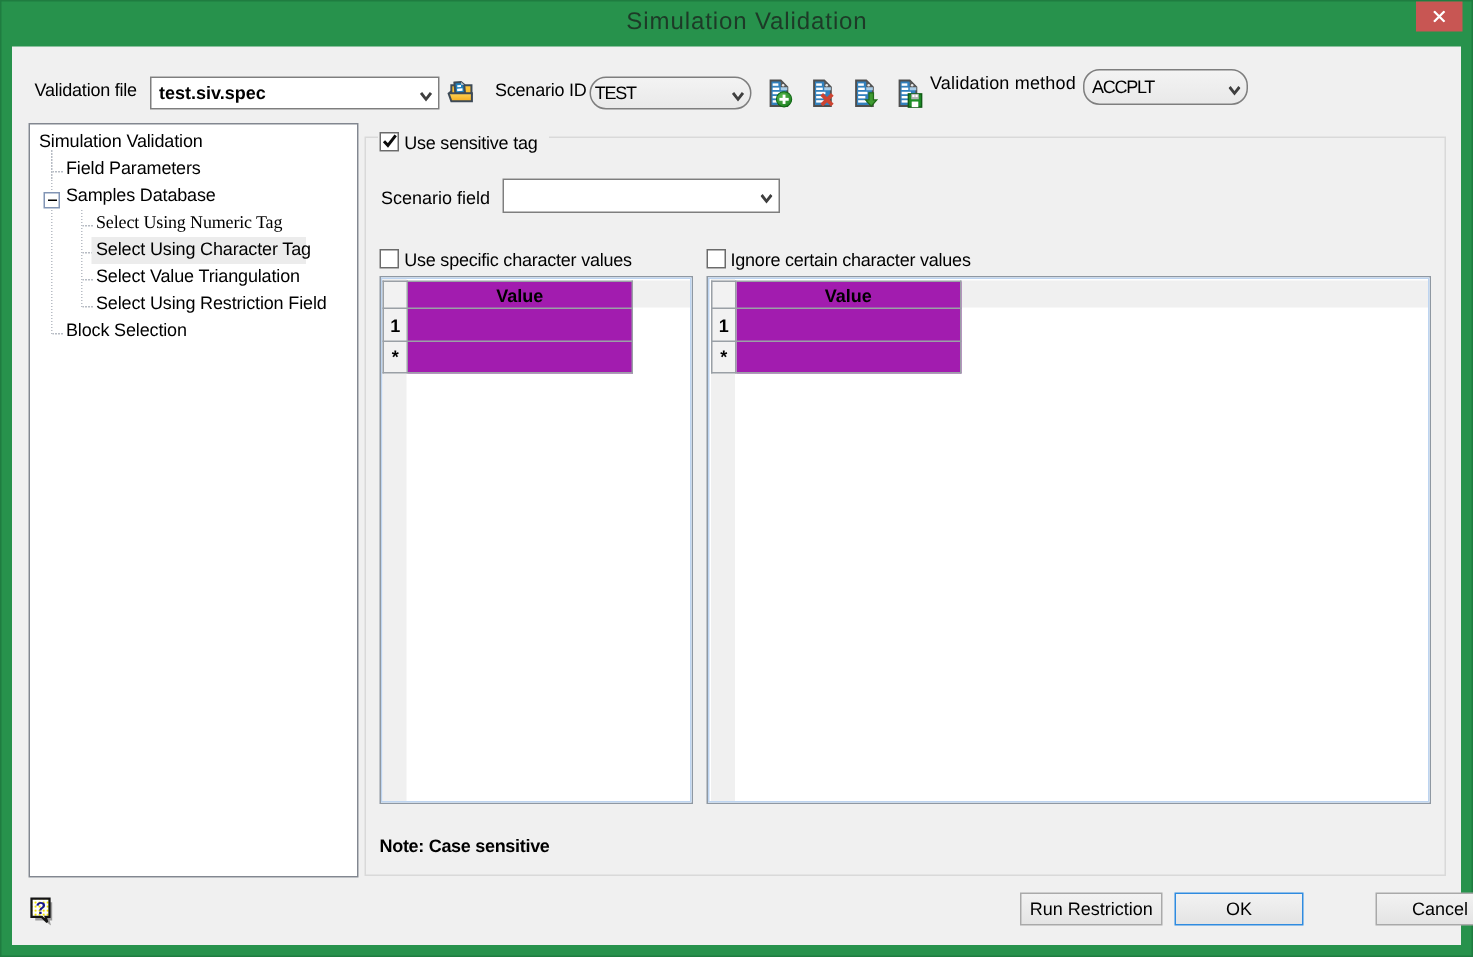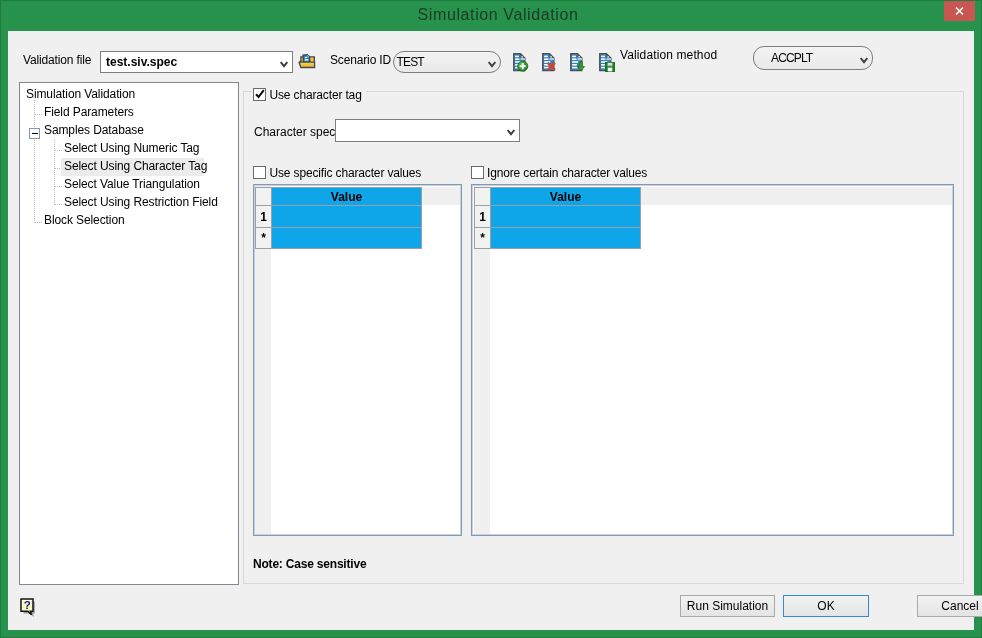--- a/index.html
+++ b/index.html
@@ -28,21 +28,21 @@
 #grp { position:absolute; left:243px; top:91px; width:721px; height:493px; border:1px solid #d9d9d9; }
 #grpcover { position:absolute; left:252px; top:90px; width:114px; height:3px; background:#f0f0f0; }
 
 .tblc { position:absolute; top:184px; height:352px; border:1px solid #8f98a2; }
 .inner2 { position:absolute; left:0; top:0; right:0; bottom:0; border:1px solid #bdd4f0; background:#fff; }
 .gut { position:absolute; top:0; bottom:0; width:16px; background:#f0f0f0; }
 .grid { position:absolute; top:1px; border-collapse:collapse; }
 .grid td { border:1px solid #9aa0a6; padding:0; font-size:12px; }
 .grid .hc { height:18px; background:#f6f6f6; text-align:center; font-weight:bold; }
 .grid .rh { width:16px; background:#f2f2f2; text-align:center; font-weight:bold; }
-.grid .dc { width:150px; background:#0ea5e9; }
+.grid .dc { width:150px; background:#a21caf; }
 .grid .r1 { height:22px; }
 .grid .r2 { height:21px; }
 .hdrfill { position:absolute; top:1px; height:18px; background:#f0f0f0; }
 
 .btn { position:absolute; top:595px; height:22px; background:linear-gradient(#f2f2f2,#e4e4e4); border:1px solid #a9a9a9; font-size:12px; letter-spacing:0; display:flex; align-items:center; justify-content:center; font-family:"Liberation Sans",sans-serif; }
 </style>
 </head>
 <body>
 <div class="abs" style="left:0;top:0;width:982px;height:1px;background:#1f7c40;"></div>
 <div class="abs" style="left:0;top:0;width:1px;height:638px;background:#1f7c40;"></div>
@@ -84,21 +84,21 @@
     <path d="M3.1 12.4 l1.2 -1 0.3 0.7 h11.8 l2.2 0 v5.4 h-13.7 z" fill="url(#gf)" stroke="#3d4a57" stroke-width="1.35"></path>
   </svg>
 <div class="lbl" style="left:330px; top:53.5px;">Scenario ID</div>
 <div class="combo gray" style="left:393px; top:51px; width:108px; height:22px;">
     <span class="txt" style="letter-spacing:-0.85px; padding-left:2.5px;">TEST</span>
   <svg class="chev" width="8" height="7" viewBox="0 0 8 7">
       <path d="M0.7 1 L4 5.2 L7.3 1" stroke="#3f3f3f" stroke-width="1.9" fill="none"></path>
     </svg>
   </div>
 <div class="lbl" style="left:620px; top:49px; letter-spacing:0.12px;">Validation method</div>
-<div class="combo gray" style="left:753px; top:46px; width:120px; height:24px;padding-left:12px;">
+<div class="combo gray" style="left:722px; top:46px; width:110px; height:24px;">
     <span class="txt" style="letter-spacing:-0.85px;">ACCPLT</span>
   <svg class="chev" width="8" height="7" viewBox="0 0 8 7">
       <path d="M0.7 1 L4 5.2 L7.3 1" stroke="#3f3f3f" stroke-width="1.9" fill="none"></path>
     </svg>
   </div>
 
 <svg class="abs docico" style="left:509px; top:50.5px;" width="23" height="23" viewBox="0 0 23 23" id="ico1">
     <path d="M4.7 2.7 h6.8 l4.4 4.4 v12.6 h-11.2 z" fill="#3381bd" stroke="#4f4f4f" stroke-width="1.25"></path>
     <path d="M11.5 7 h4.4 v2.2 h-4.4 z" fill="#a8cde8"></path>
     <rect x="6.1" y="4.6" width="3.8" height="1.6" fill="#fff"></rect>
@@ -167,36 +167,36 @@
 <div class="doth" style="left:55px; top:150px; width:7px;"></div>
 <div class="doth" style="left:55px; top:168px; width:7px;"></div>
 <div class="doth" style="left:55px; top:186px; width:7px;"></div>
 <div class="doth" style="left:55px; top:204px; width:7px;"></div>
 <div class="abs" style="left:29px; top:128px; width:11px; height:11px; background:#fff; border:1px solid #8295b5;"></div>
 <div class="abs" style="left:31.5px; top:133px; width:6px; height:1px; background:#000;"></div>
 <div class="abs" style="left:61px; top:158px; width:143px; height:17.5px; background:#ececec;"></div>
 <div class="ti" style="left:26px; top:88px;">Simulation Validation</div>
 <div class="ti" style="left:44px; top:106px;">Field Parameters</div>
 <div class="ti" style="left:44px; top:124px;">Samples Database</div>
-<div class="ti" style="left:64px; top:142px;">Select Using Numeric Tag</div>
+<div class="ti" style="left:64px; top:142px;font-family:Liberation Serif, serif;">Select Using Numeric Tag</div>
 <div class="ti" style="left:64px; top:160px;">Select Using Character Tag</div>
 <div class="ti" style="left:64px; top:178px;">Select Value Triangulation</div>
 <div class="ti" style="left:64px; top:196px;">Select Using Restriction Field</div>
 <div class="ti" style="left:44px; top:214px;">Block Selection</div>
 
 <div id="grp"></div>
 <div id="grpcover"></div>
 <div class="cb" style="left:253px; top:87.5px;">
     <svg width="12" height="12" viewBox="0 0 12 12" style="position:absolute;left:0;top:-0.5px;">
       <path d="M2 6.2 L4.6 8.9 L9.8 2.2" stroke="#0c0c0c" stroke-width="2" fill="none"></path>
     </svg>
   </div>
-<div class="lbl" style="left:269.5px; top:89px;">Use character tag</div>
-
-<div class="lbl" style="left:254px; top:125.5px; letter-spacing:0;">Character spec</div>
+<div class="lbl" style="left:269.5px; top:89px;">Use sensitive tag</div>
+
+<div class="lbl" style="left:254px; top:125.5px; letter-spacing:0;">Scenario field</div>
 <div class="combo" style="left:335px; top:119px; width:185px; height:23px;">
   <svg class="chev" width="8" height="7" viewBox="0 0 8 7">
       <path d="M0.7 1 L4 5.2 L7.3 1" stroke="#3f3f3f" stroke-width="1.9" fill="none"></path>
     </svg>
   </div>
 
 <div class="cb" style="left:253px; top:165.5px;"></div>
 <div class="lbl" style="left:269.5px; top:166.5px;">Use specific character values</div>
 <div class="cb" style="left:471px; top:165.5px;"></div>
 <div class="lbl" style="left:487px; top:166.5px;">Ignore certain character values</div>
@@ -241,21 +241,21 @@
             <td class="rh">*</td>
             <td class="dc"></td>
           </tr>
     </tbody>
       </table>
   </div>
 </div>
 
 <div class="lbl" style="left:253px; top:557.5px; font-weight:bold; letter-spacing:-0.2px;">Note: Case sensitive</div>
 
-<div class="btn" style="left:680px; width:95px;">Run Simulation</div>
+<div class="btn" style="left:680px; width:95px;">Run Restriction</div>
 <div class="btn" style="left:783px; width:86px; border-color:#2f8be0;">OK</div>
 <div class="btn" style="left:878px; width:86px;margin-left:39px;">Cancel</div>
 
 <svg class="abs" id="helpico" style="left:20px; top:598px;" width="16" height="19" viewBox="0 0 16 19">
     <defs>
       <pattern id="dots" width="2.7" height="2.7" patternUnits="userSpaceOnUse">
         <rect width="2.7" height="2.7" fill="#fff"></rect>
         <circle cx="1" cy="1" r="0.75" fill="#f2e400"></circle>
       </pattern>
     </defs>

